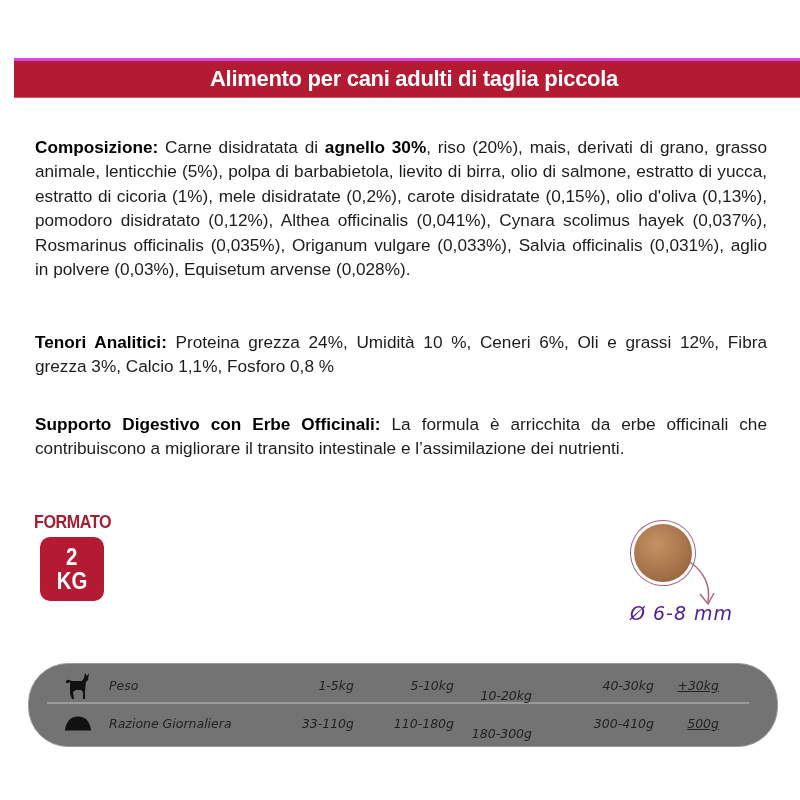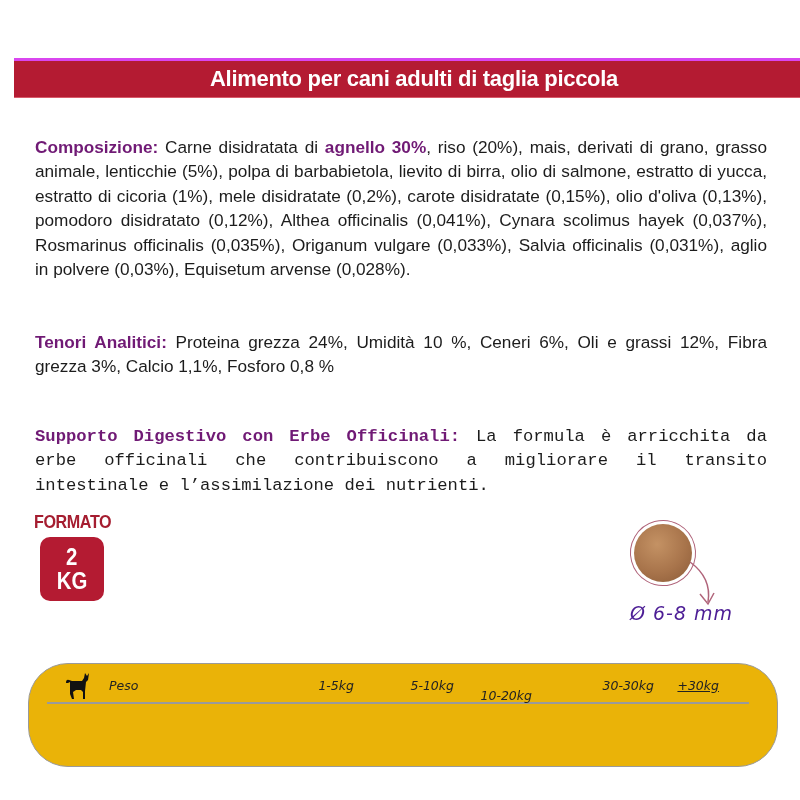--- a/index.html
+++ b/index.html
@@ -15,24 +15,24 @@
     .banner-title {
       color: #ffffff; font-size: 22px; font-weight: bold; letter-spacing: -0.3px;
       font-family: "Liberation Sans", sans-serif;
     }
 
     .para {
       position: absolute; left: 35px; width: 732px;
       font-size: 17.2px; line-height: 24.4px; color: #1c1c1c;
       text-align: justify;
     }
-    .para b { font-weight: bold; color: #701a75; }
+    .para b { font-weight: bold; color: #000000; }
     #p-comp { top: 135px; }
     #p-ten { top: 330px; }
-    #p-dig { top: 425px; font-family: Liberation Mono, monospace; }
+    #p-dig { top: 412px; }
 
     .formato-label {
       position: absolute; left: 34px; top: 511px;
       color: #a51d30; font-weight: bold; font-size: 19px; letter-spacing: -0.5px;
       font-family: "Liberation Sans", sans-serif; transform: scaleX(0.85); transform-origin: left;
     }
     .formato-box {
       position: absolute; left: 40px; top: 537px; width: 64px; height: 64px;
       background: #b41b32; border-radius: 10px;
       display: flex; flex-direction: column; align-items: center; justify-content: center;
@@ -49,23 +49,23 @@
       position: absolute; left: 2px; top: 0px; width: 66px; height: 66px; border-radius: 50%;
       border: 1.5px solid #b0647a; transform: rotate(-15deg);
     }
     .kibble-size {
       position: absolute; left: 630px; top: 602px;
       font-family: "DejaVu Sans", sans-serif; font-size: 19px; font-style: italic; color: #4c1d95;
       letter-spacing: 1px;
     }
 
     .feed-table {
-      position: absolute; left: 28px; top: 663px; width: 750px; height: 104px;
+      position: absolute; left: 28px; top: 663px; width: 750px; height: 84px;
       border: 1.5px solid #9a9a9a; border-radius: 40px;
-      background: #eab308;
+      background: #737373;
     }
     .feed-row {
       position: absolute; left: 0; width: 100%; height: 38px;
       display: flex; align-items: center;
     }
     .row-peso { top: 2px; }
     .row-razione { top: 40px; }
     .divider {
       position: absolute; left: 18px; right: 28px; top: 38px; height: 1.5px; background: #9a9a9a;
     }
@@ -119,17 +119,30 @@
   <div class="feed-row row-peso">
     <span class="row-icon">
       <svg width="28" height="30" viewBox="0 0 28 30">
         <path d="M5 10 Q2 9 2 13 L4 13 L6 12 L6 24 L8 29 L10 29 L9 22 L12 20 L17 20 L19 22 L19 29 L21 29 L21 21 L22 12 L24 10 L25 3 L23 6 L21 3 L20 8 L18 11 L8 11 Z" fill="#111"></path>
       </svg>
     </span>
     <span class="row-label">Peso</span>
     <span class="cell c0">1-5kg</span>
     <span class="cell c1">5-10kg</span>
     <span class="cell c2">10-20kg</span>
-    <span class="cell c3">30-30kg</span>
+    <span class="cell c3">40-30kg</span>
     <span class="cell c4">+30kg</span>
   </div>
 
+  <div class="feed-row row-razione">
+    <span class="row-icon">
+      <svg width="32" height="18" viewBox="0 0 32 18">
+        <path d="M2 17 Q4 2 16 2 Q28 2 30 17 Z" fill="#111"></path>
+      </svg>
+    </span>
+    <span class="row-label">Razione Giornaliera</span>
+    <span class="cell c0">33-110g</span>
+    <span class="cell c1">110-180g</span>
+    <span class="cell c2">180-300g</span>
+    <span class="cell c3">300-410g</span>
+    <span class="cell c4">500g</span>
+  </div>
 </div>
 
 </body></html>

